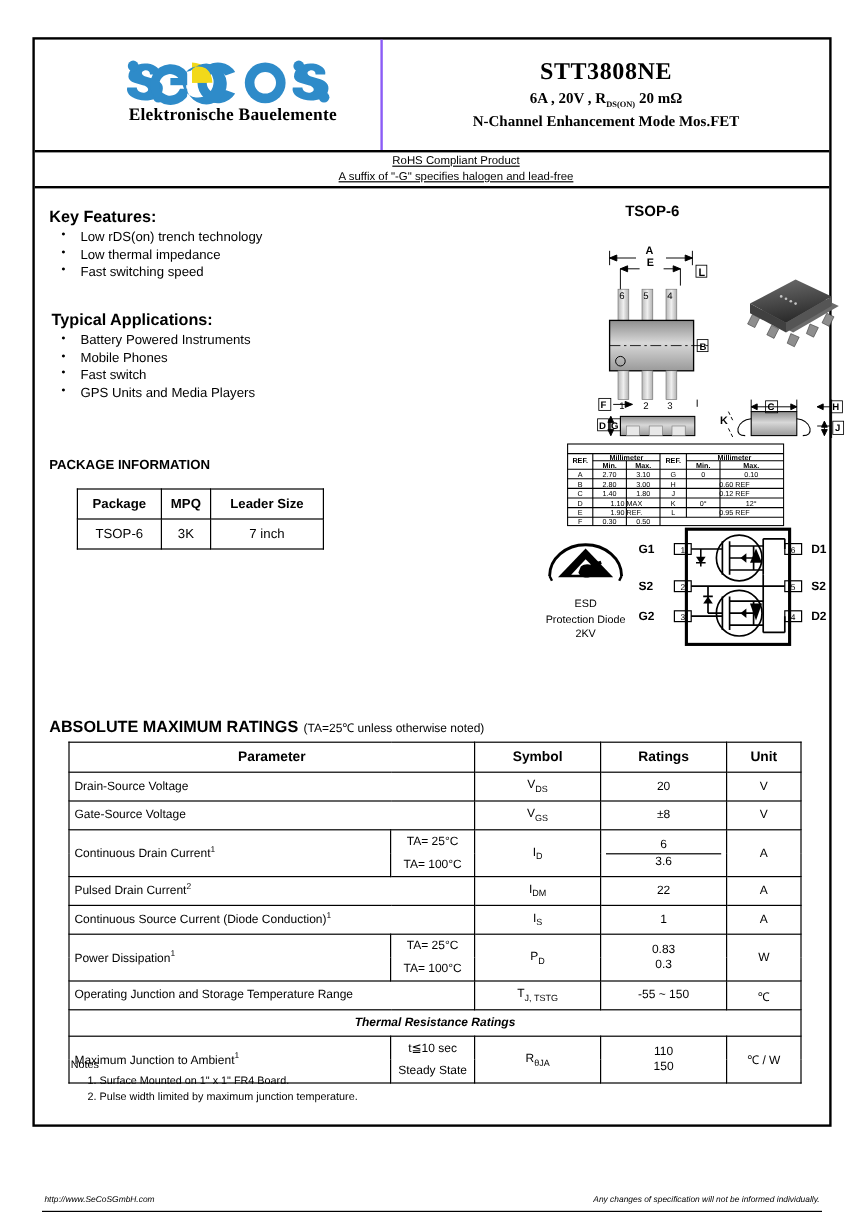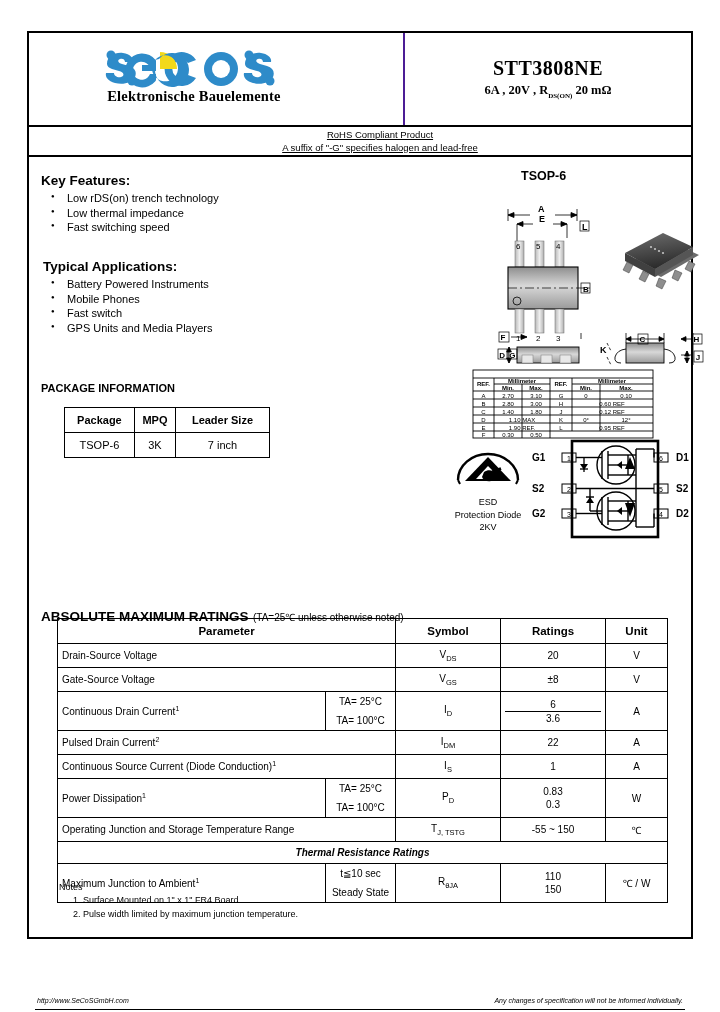--- a/index.html
+++ b/index.html
@@ -9,21 +9,21 @@
     color:#000;
     -webkit-font-smoothing:antialiased;
   }
   .page{
     position:absolute;left:27px;top:31px;width:666px;height:908px;
     border:2px solid #000;box-sizing:border-box;
   }
 
   
   .hdr{display:flex;height:92px;border-bottom:2px solid #000;}
-  .hdr-left{width:376px;border-right:2px solid #4c1d95;position:relative;box-sizing:border-box;}
+  .hdr-left{width:290px;border-right:2px solid #8b5cf6;position:relative;box-sizing:border-box;}
   .hdr-right{flex:1;display:flex;flex-direction:column;align-items:center;justify-content:center;
              font-family:"Liberation Serif", serif;}
   .logo-wrap{position:absolute;left:74px;top:15px;text-align:center;}
   .logo-svg{display:block;}
   .logo-sub{font-family:"Liberation Serif", serif;font-weight:bold;font-size:14.5px;
             letter-spacing:.2px;margin-top:-2px;}
   .part-no{font-size:20px;font-weight:bold;letter-spacing:.5px;line-height:1.15;}
   .part-spec{font-size:12.5px;font-weight:bold;line-height:1.35;margin-top:2px;}
   .part-desc{font-size:12.5px;font-weight:bold;line-height:1.35;}
   .sub{font-size:7px;vertical-align:sub;}
@@ -54,21 +54,21 @@
 
   
   .tsop-title{position:absolute;left:492px;top:12px;font-size:12.5px;font-weight:bold;}
   .drawing{position:absolute;left:466px;top:36px;}
   .dimtbl{position:absolute;left:443px;top:212px;}
   .esd{position:absolute;left:404px;top:293px;width:110px;text-align:center;}
   .esd-txt{font-size:9px;line-height:1.3;margin-top:1px;}
   .schem{position:absolute;left:495px;top:282px;}
 
   
-  .amr-hd{position:absolute;left:12px;top:450px;}
+  .amr-hd{position:absolute;left:12px;top:440px;}
   .amr-hd .t{font-size:13.5px;font-weight:bold;}
   .amr-hd .c{font-size:10px;font-weight:normal;}
 
   table.amr{position:absolute;left:28px;top:461px;border-collapse:collapse;width:610px;
             table-layout:fixed;}
   table.amr th,table.amr td{border:1.3px solid #000;font-size:10px;padding:0 4px;}
   table.amr th{font-weight:bold;text-align:center;font-size:11.5px;height:24px;}
   td.param{text-align:left;height:23px;}
   td.ctr{text-align:center;}
   td.cond{text-align:center;font-size:9.5px;height:19px;}
@@ -122,20 +122,21 @@
           <path d="M57 21 L57 8 A13 13 0 0 1 70 21 Z" fill="#f2d91a"></path>
           <rect x="53" y="4" width="4" height="34" fill="#ffffff"></rect>
           <path d="M52 21 a17 17 0 1 0 4 -10 l-4 1 a13 13 0 1 1 -3 9 Z" fill="#2e8bc9"></path>
         </svg>
         <div class="logo-sub">Elektronische Bauelemente</div>
       </div>
     </div>
     <div class="hdr-right">
       <div class="part-no">STT3808NE</div>
       <div class="part-spec"><span>6A , 20V , R</span><span class="sub">DS(ON)</span><span> 20 mΩ</span></div>
+      <div class="part-desc">N-Channel Enhancement Mode Mos.FET</div>
     </div>
   </div>
 
   <div class="rohs">
     <div>RoHS Compliant Product</div>
     <div>A suffix of "-G" specifies halogen and lead-free</div>
   </div>
 
   <div class="body">
 

